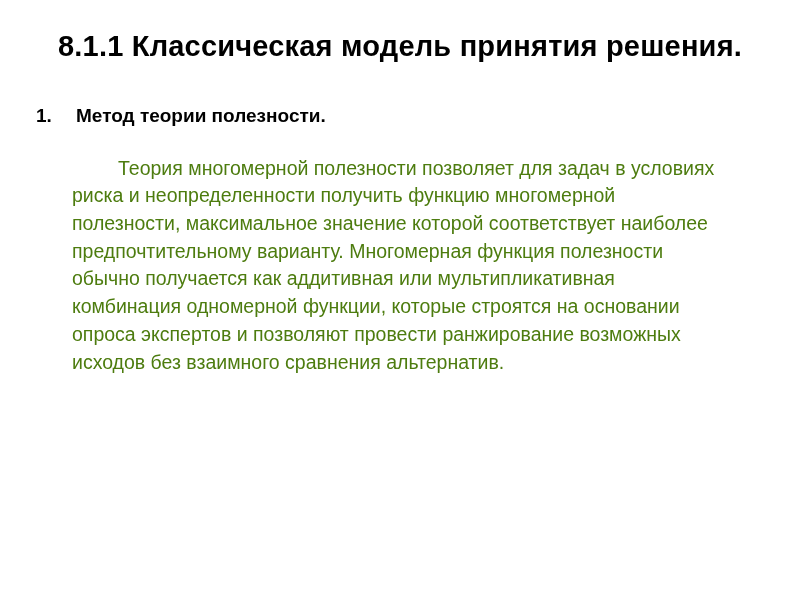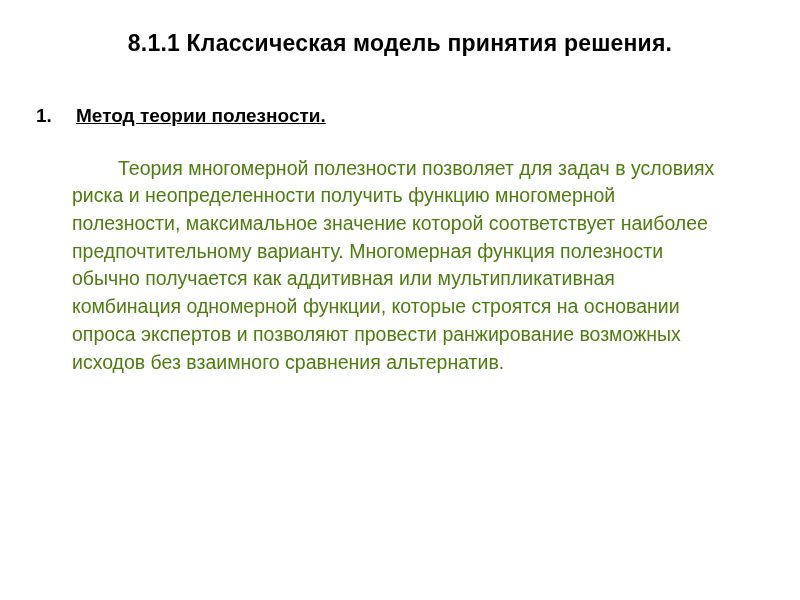--- a/index.html
+++ b/index.html
@@ -20,21 +20,21 @@
     height: 600px;
     box-sizing: border-box;
     background: #ffffff;
   }
   .slide-title {
     position: absolute;
     top: 30px;
     left: 0;
     width: 800px;
     text-align: center;
-    font-size: 23px;
+    font-size: 29px;
     font-weight: bold;
     color: #000000;
     letter-spacing: 0.2px;
   }
   .body-block {
     position: absolute;
     top: 104px;
     left: 36px;
     width: 686px;
   }
@@ -46,21 +46,20 @@
     line-height: 1.3;
     margin-bottom: 26px;
   }
   .numbered-item .marker {
     width: 40px;
     flex: 0 0 40px;
     font-weight: bold;
   }
   .numbered-item .item-text {
     flex: 1 1 auto;
-    text-decoration: underline;
   }
   .paragraph {
     font-size: 19.5px;
     line-height: 1.42;
     text-indent: 46px;
     text-align: left;
     color: #4d7c0f;
     padding-left: 36px;
     padding-right: 4px;
   }

